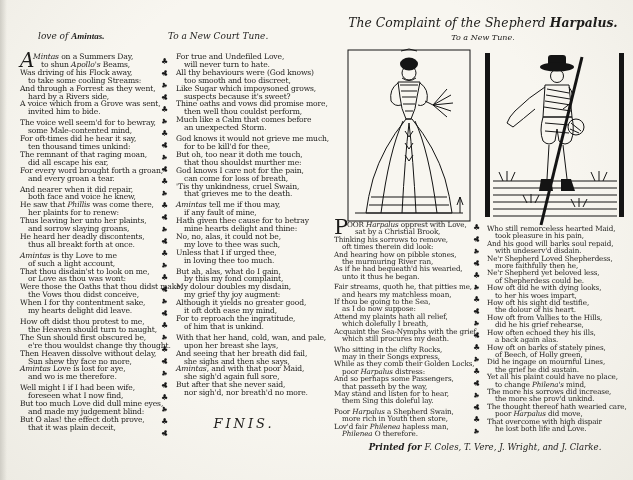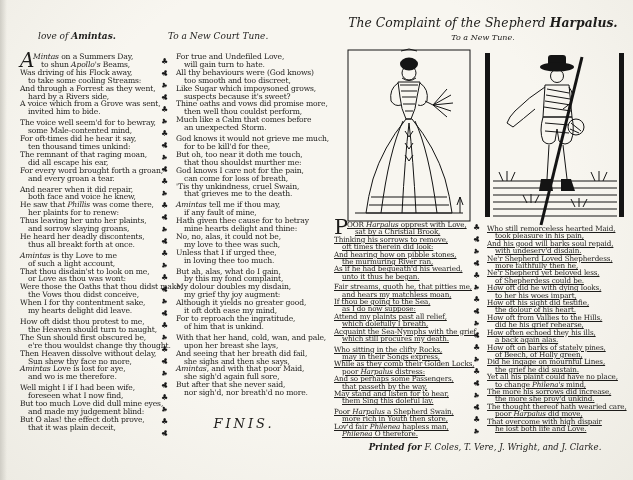--- a/index.html
+++ b/index.html
@@ -4,25 +4,25 @@
 <style>
   html,body{margin:0;padding:0;background:#c9c7c0;}
   .page{position:relative;width:633px;height:480px;overflow:hidden;
         background:radial-gradient(ellipse at 50% 40%, #f8f6f0 55%, #edebe3 100%);
         font-family:"DejaVu Serif", serif;color:#1d1c1a;}
   .page-edge{position:absolute;left:0;top:0;width:7px;height:480px;
         background:linear-gradient(90deg,#cfcdc5,rgba(255,255,255,0));}
   .btitle{position:absolute;font-style:italic;white-space:nowrap;text-align:center;}
   .btitle .bname{font-weight:bold;}
   .subt{position:absolute;font-style:italic;font-size:9px;white-space:nowrap;}
-  .subt .bname{font-weight:bold;}
+  .subt .bname{font-weight:bold;font-family:Liberation Serif, serif;}
   .col{position:absolute;}
   .line{white-space:nowrap;letter-spacing:-0.12px;}
   .c-left .line{font-size:7.6px;line-height:7.9px;}
-  .c-right .line{font-size:7.2px;line-height:7.4px;text-decoration:underline;}
+  .c-right .line{font-size:7.2px;line-height:7.4px;}
   .ind{margin-left:8px;}
   .gap{height:3px;}
   .wd .line:nth-child(1),.wd .line:nth-child(2){padding-left:13px;}
   .dropcap{position:absolute;font-size:20px;line-height:16px;font-style:italic;}
   .dropcap.roman{font-style:normal;font-size:21px;}
   .finis{position:absolute;font-style:italic;letter-spacing:3px;font-size:13px;text-align:center;}
   .orn-strip{position:absolute;display:flex;flex-direction:column;align-items:center;
              font-family:"DejaVu Sans",sans-serif;font-size:8px;line-height:12px;color:#171717;}
   .orn-strip .orn{display:block;}
   .orn-strip .orn.r{transform:rotate(22deg) scale(1.05);}
@@ -128,21 +128,21 @@
       <span class="orn">♣</span>
       <span class="orn r">♣</span>
       <span class="orn">♣</span>
       <span class="orn r">♣</span>
       <span class="orn">♣</span>
       <span class="orn r">♣</span>
     </div>
 
   <div class="col c-left" style="left:176px;top:53px;width:136px;">
       <div class="line">For true and Undefiled Love,</div>
-      <div class="line ind">will gain turn to hate.</div>
+      <div class="line ind">will never turn to hate.</div>
       <div class="line">All thy behaviours were (God knows)</div>
       <div class="line ind">too smooth and too discreet,</div>
       <div class="line">Like Sugar which impoysoned grows,</div>
       <div class="line ind">suspects because it's sweet?</div>
       <div class="line">Thine oaths and vows did promise more,</div>
       <div class="line ind">then well thou couldst perform,</div>
       <div class="line">Much like a Calm that comes before</div>
       <div class="line ind">an unexpected Storm.</div>
       <div class="gap"></div>
       <div class="line">God knows it would not grieve me much,</div>
@@ -242,21 +242,21 @@
       <div class="line ind">oft times therein did look:</div>
       <div class="line">And hearing how on pibble stones,</div>
       <div class="line ind">the murmuring River ran,</div>
       <div class="line">As if he had bequeath'd his wearied,</div>
       <div class="line ind">unto it thus he began.</div>
       <div class="gap"></div>
       <div class="line">Fair streams, quoth he, that pitties me,</div>
       <div class="line ind">and hears my matchless moan,</div>
       <div class="line">If thou be going to the Sea,</div>
       <div class="line ind">as I do now suppose:</div>
-      <div class="line">Attend my plaints past all relief,</div>
+      <div class="line">Attend my plaints hath all relief,</div>
       <div class="line ind">which dolefully I breath,</div>
       <div class="line">Acquaint the Sea-Nymphs with the grief,</div>
       <div class="line ind">which still procures my death.</div>
       <div class="gap"></div>
       <div class="line">Who sitting in the clifty Rocks,</div>
       <div class="line ind">may in their Songs express,</div>
       <div class="line">While as they comb their Golden Locks,</div>
       <div class="line ind">poor <i>Harpalus</i> distress:</div>
       <div class="line">And so perhaps some Passengers,</div>
       <div class="line ind">that passeth by the way,</div>

